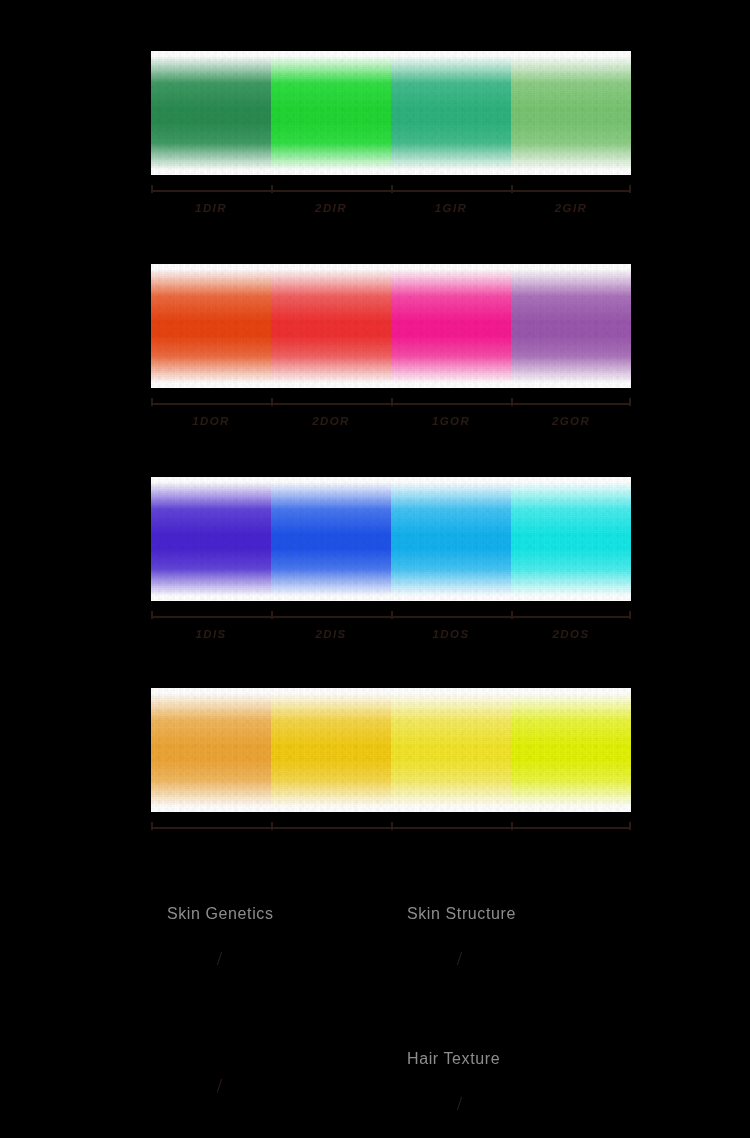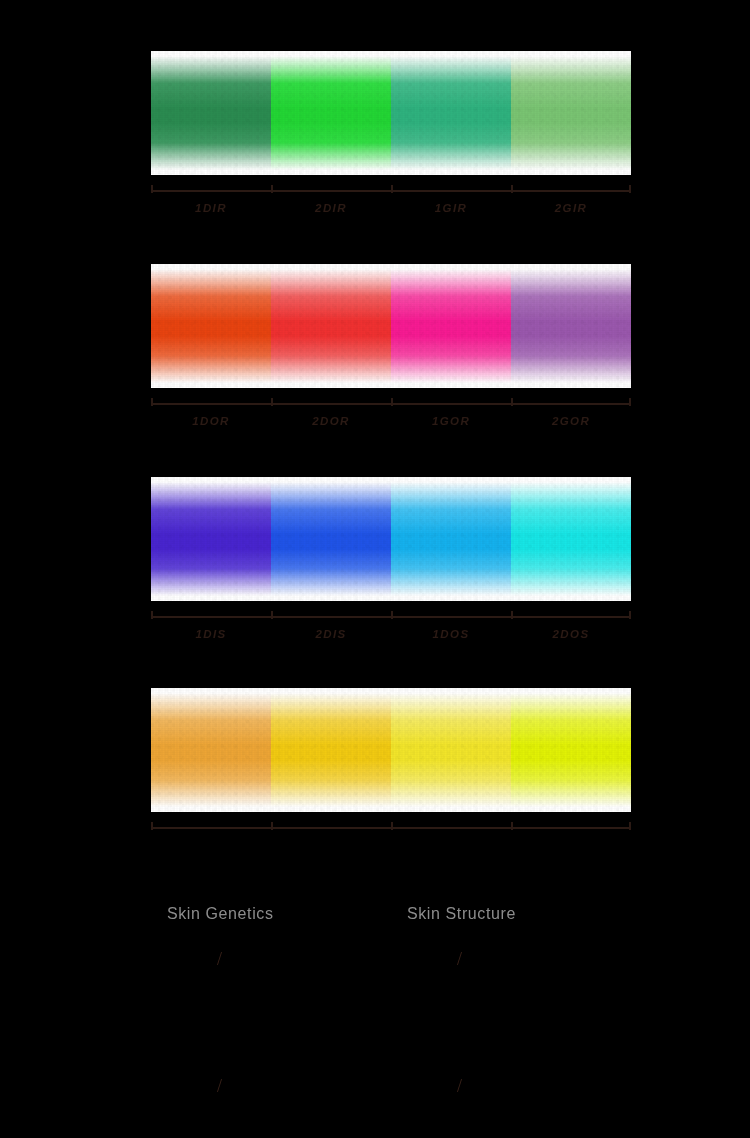--- a/index.html
+++ b/index.html
@@ -289,16 +289,17 @@
       <div class="descriptor-cell">
         <div class="descriptor-title">Skin Structure</div>
         <div class="descriptor-slash">/</div>
       </div>
     </div>
     <div class="descriptor-row">
       <div class="descriptor-cell">
         <div class="descriptor-slash">/</div>
       </div>
       <div class="descriptor-cell">
+        <div class="descriptor-title">Hair Texture</div>
         <div class="descriptor-slash">/</div>
       </div>
     </div>
   </div>
 
 </body></html>

